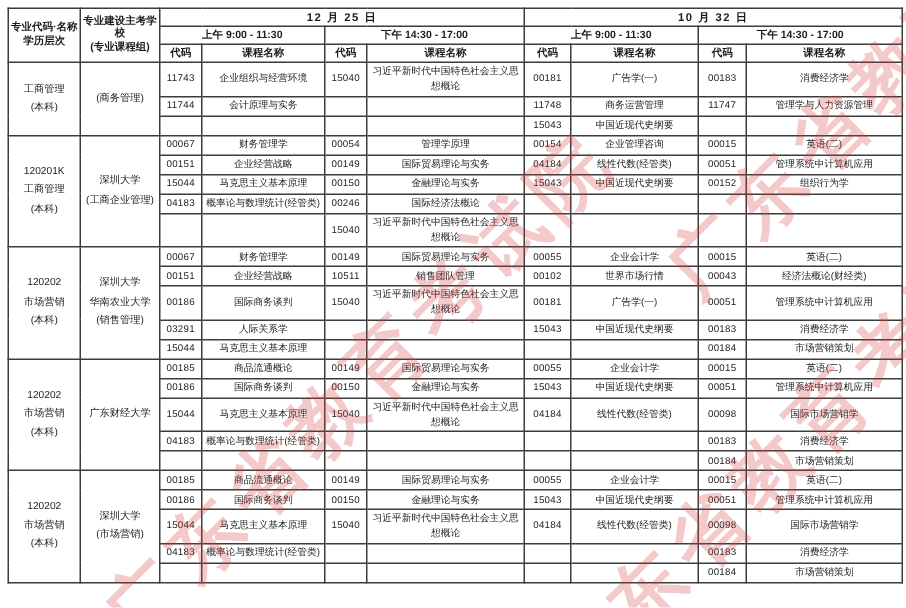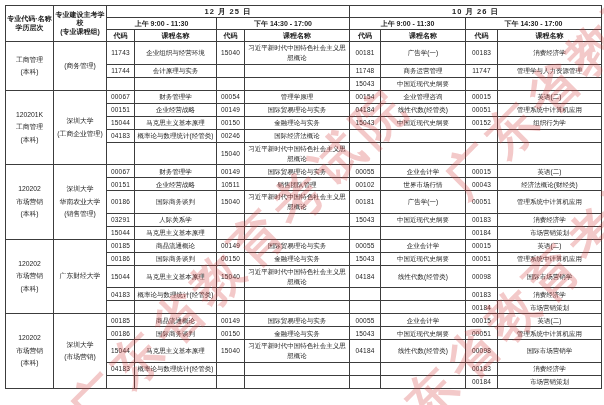--- a/index.html
+++ b/index.html
@@ -59,21 +59,21 @@
       <tr class="r-date">
         <th rowspan="3">
           <div>专业代码·名称</div>
           <div>学历层次</div>
         </th>
         <th rowspan="3">
           <div>专业建设主考学校</div>
           <div>(专业课程组)</div>
         </th>
         <th colspan="4" class="date-cell">12 月 25 日</th>
-        <th colspan="4" class="date-cell">10 月 26 日</th>
+        <th colspan="4" class="date-cell">10 月 32 日</th>
       </tr>
       <tr class="r-sess">
         <th colspan="2">上午 9:00 - 11:30</th>
         <th colspan="2">下午 14:30 - 17:00</th>
         <th colspan="2">上午 9:00 - 11:30</th>
         <th colspan="2">下午 14:30 - 17:00</th>
       </tr>
       <tr class="r-sub">
         <th>代码</th>
         <th>课程名称</th>

